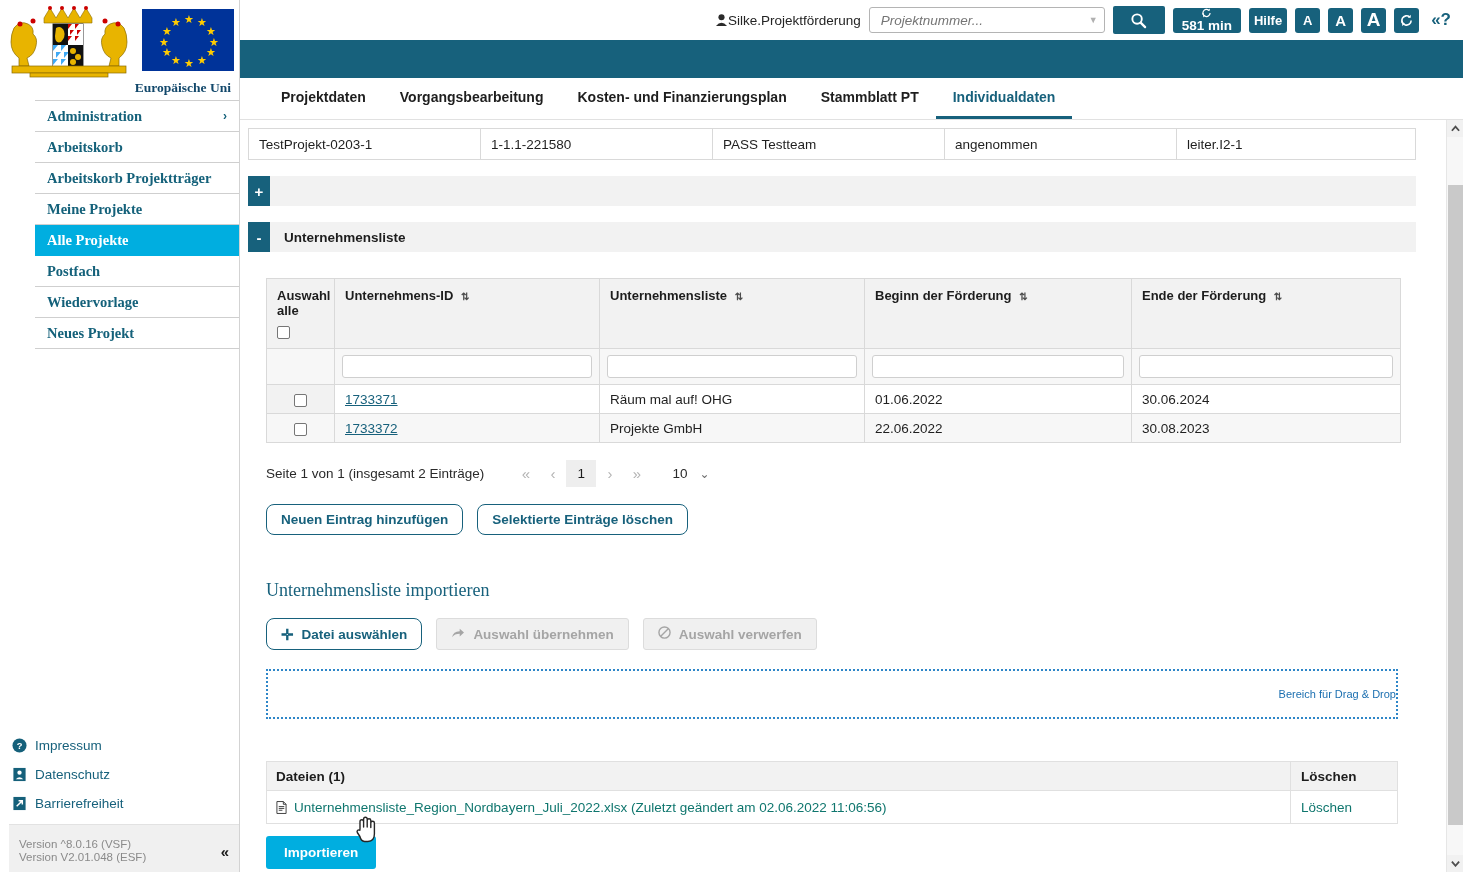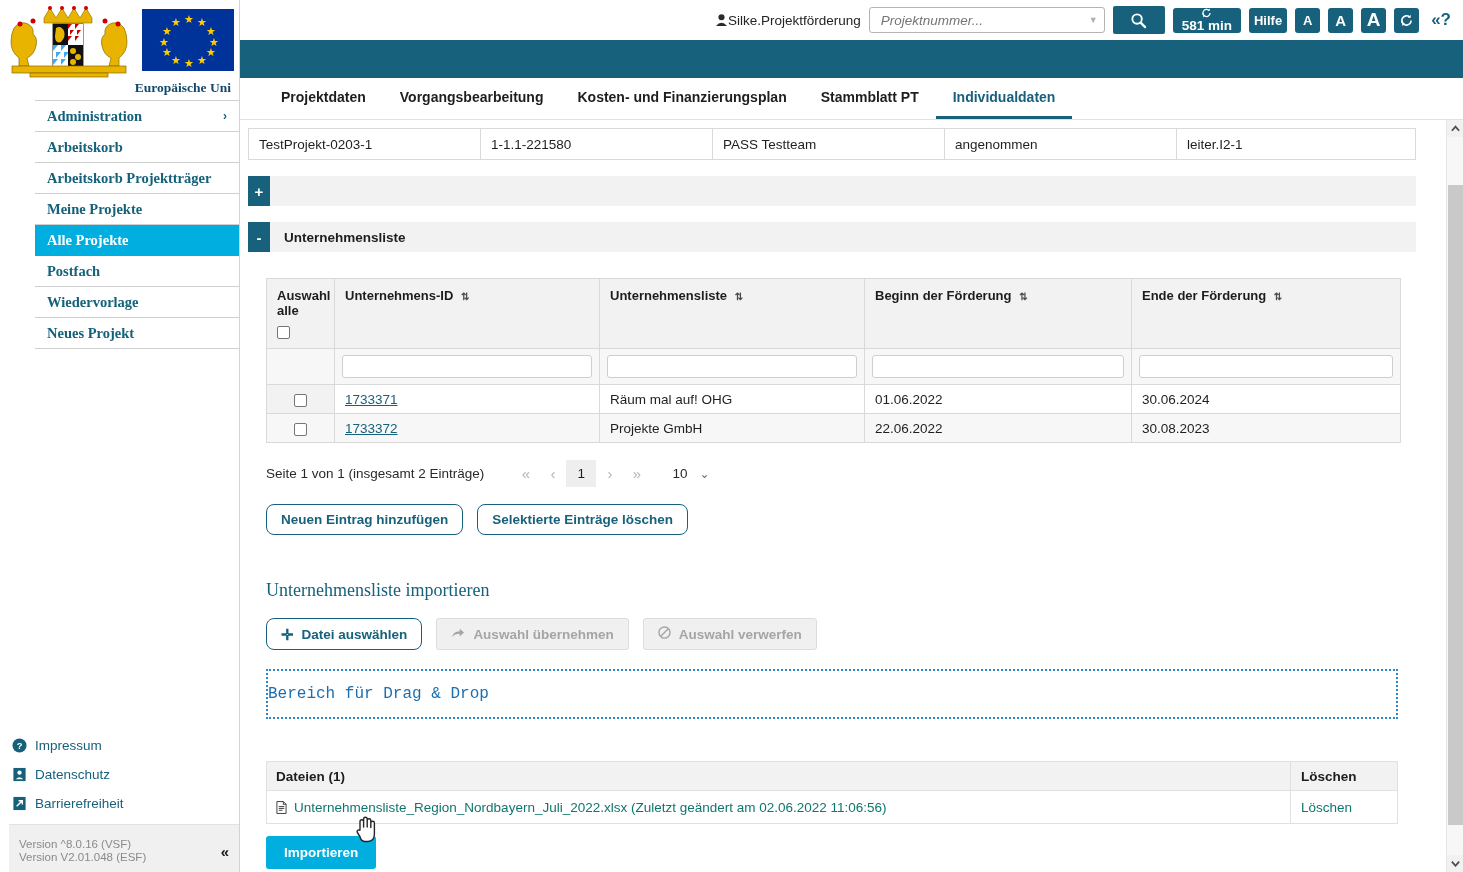--- a/index.html
+++ b/index.html
@@ -267,24 +267,23 @@
   .section-title {
     font-family: "Liberation Serif", serif;
     font-size: 18px; color: #17617c;
     margin: 45px 0 0 0;
   }
 
   .dropzone {
     margin-top: 19px;
     height: 50px;
     border: 2px dotted #2e86c8;
-    display:flex; align-items:center; justify-content:flex-start;
-    color: #1b6fb0; font-size: 16px;
+    display:flex; align-items:center; justify-content:flex-end;
+    color: #1b6fb0; font-size: 11px;
     background: #fff;
-    font-family: Liberation Mono, monospace;
   }
 
   .files {
     margin-top: 42px;
     border: 1px solid #e0e0e0;
   }
   .files-head {
     display: flex; background: #f2f2f2;
     border-bottom: 1px solid #e0e0e0;
     height: 29px; align-items: center;

